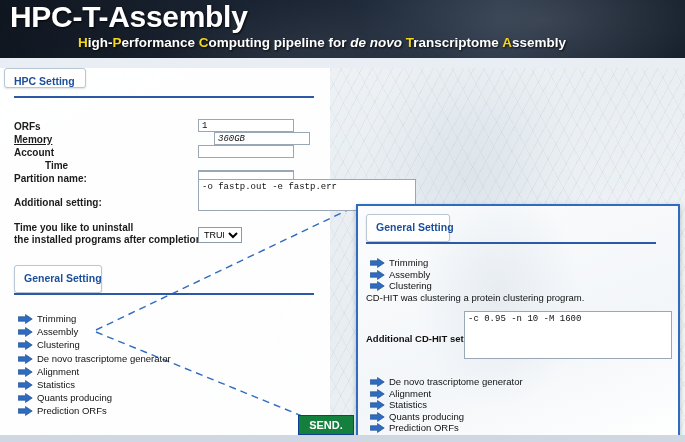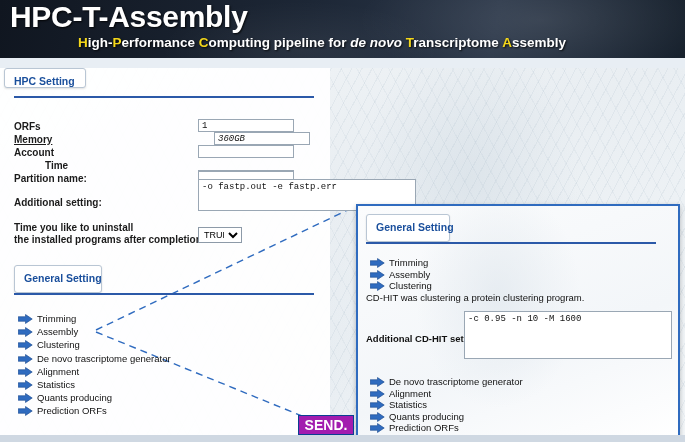--- a/index.html
+++ b/index.html
@@ -169,22 +169,22 @@
     background: #ffffff; border: 1px solid #9aa7b4;
     padding: 2px 3px; resize: none; line-height: 11px;
   }
 
   
   #connector { position: absolute; left: 0; top: 0; width: 685px; height: 442px; pointer-events: none; }
 
   
   #send-btn {
     position: absolute; left: 298px; top: 415px; width: 56px; height: 20px;
-    background: #a21caf; color: #ffffff;
-    font-size: 14px; font-weight: bold;
+    background: #15803d; color: #ffffff;
+    font-size: 11px; font-weight: bold;
     border: 1px solid #0b3f91;
     display: flex; align-items: center; justify-content: center;
     cursor: pointer;
   }
   #bottom-bar {
     position: absolute; left: 0; top: 435px; width: 685px; height: 7px;
     background: #cfd8e2;
   }
 </style>
 </head>

